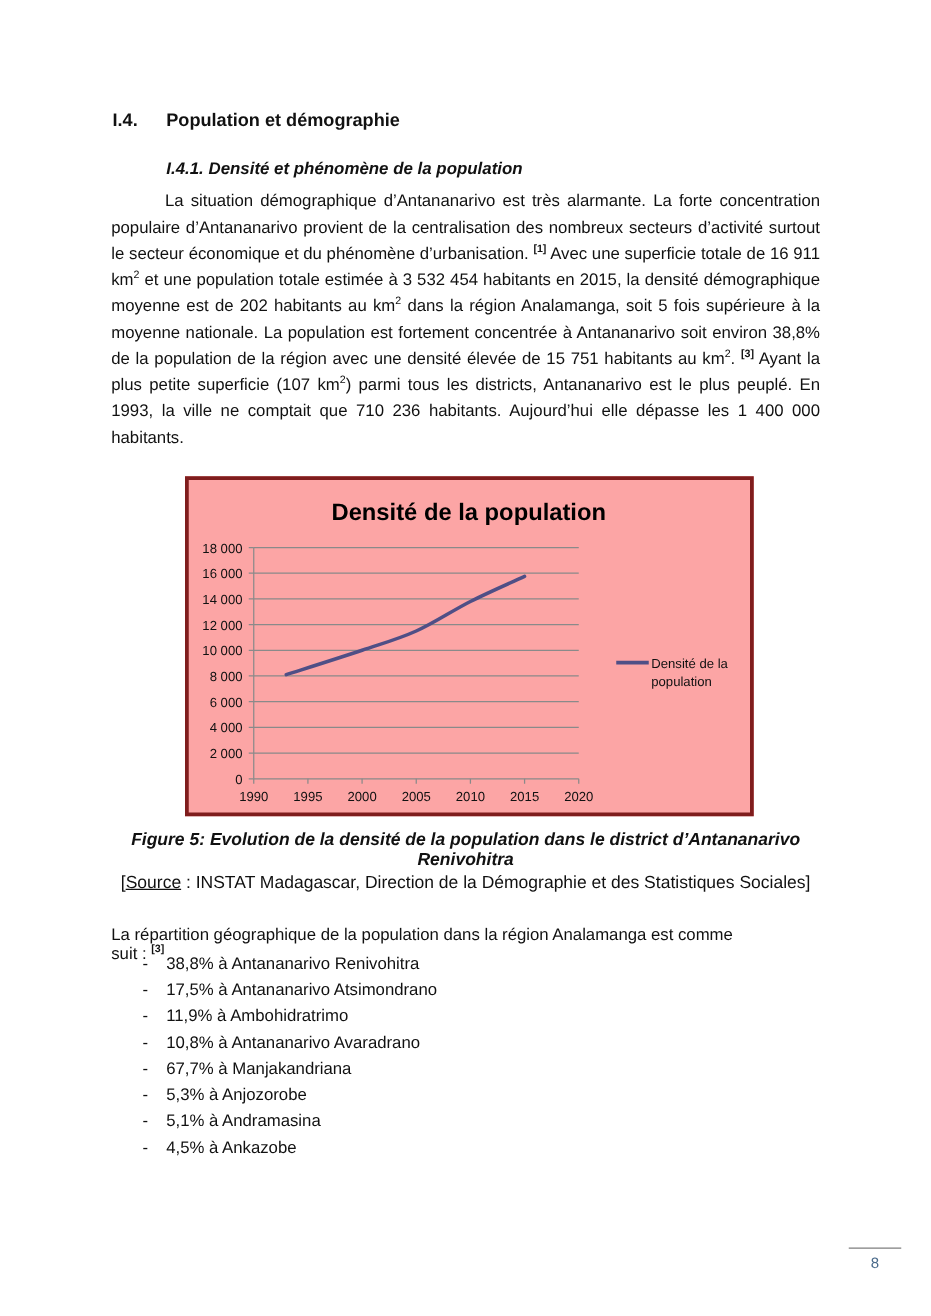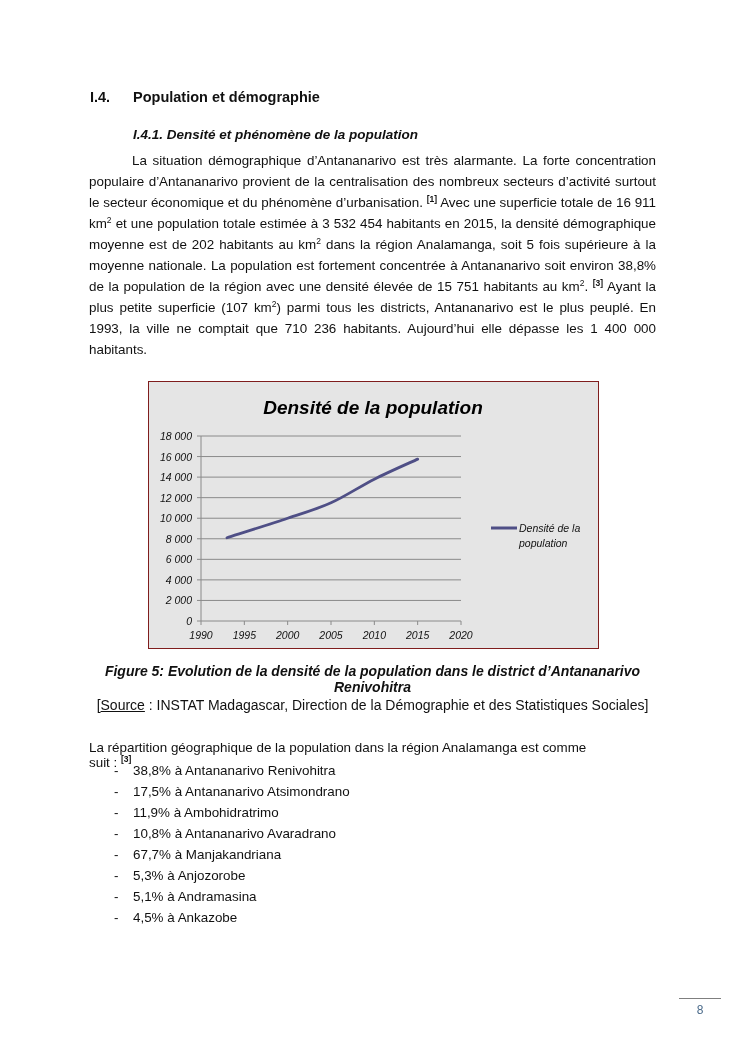--- a/index.html
+++ b/index.html
@@ -18,21 +18,21 @@
   .para {
     position: absolute; left: 89px; width: 567px; top: 150px;
     font-size: 13.4px; line-height: 21px; text-align: justify;
   }
   .para .indent { display: inline-block; width: 43px; }
   sup { font-size: 8.5px; font-weight: bold; line-height: 0; vertical-align: super; }
   sup.km { font-weight: normal; }
 
   .chart-box {
     position: absolute; left: 148px; top: 381px; width: 449px; height: 266px;
-    border: 1px solid #7f1d1d; background: #e5e5e5; font-style: italic;
+    border: 3px solid #7f1d1d; background: #fca5a5;
   }
   .chart-box svg { position: absolute; left: 0; top: 0; }
 
   .caption {
     position: absolute; left: 89px; width: 567px; top: 663px;
     font-size: 14px; font-weight: bold; font-style: italic; text-align: center;
   }
   .source {
     position: absolute; left: 89px; width: 567px; top: 683px;
     font-size: 14px; text-align: center; margin-top: 14px;

